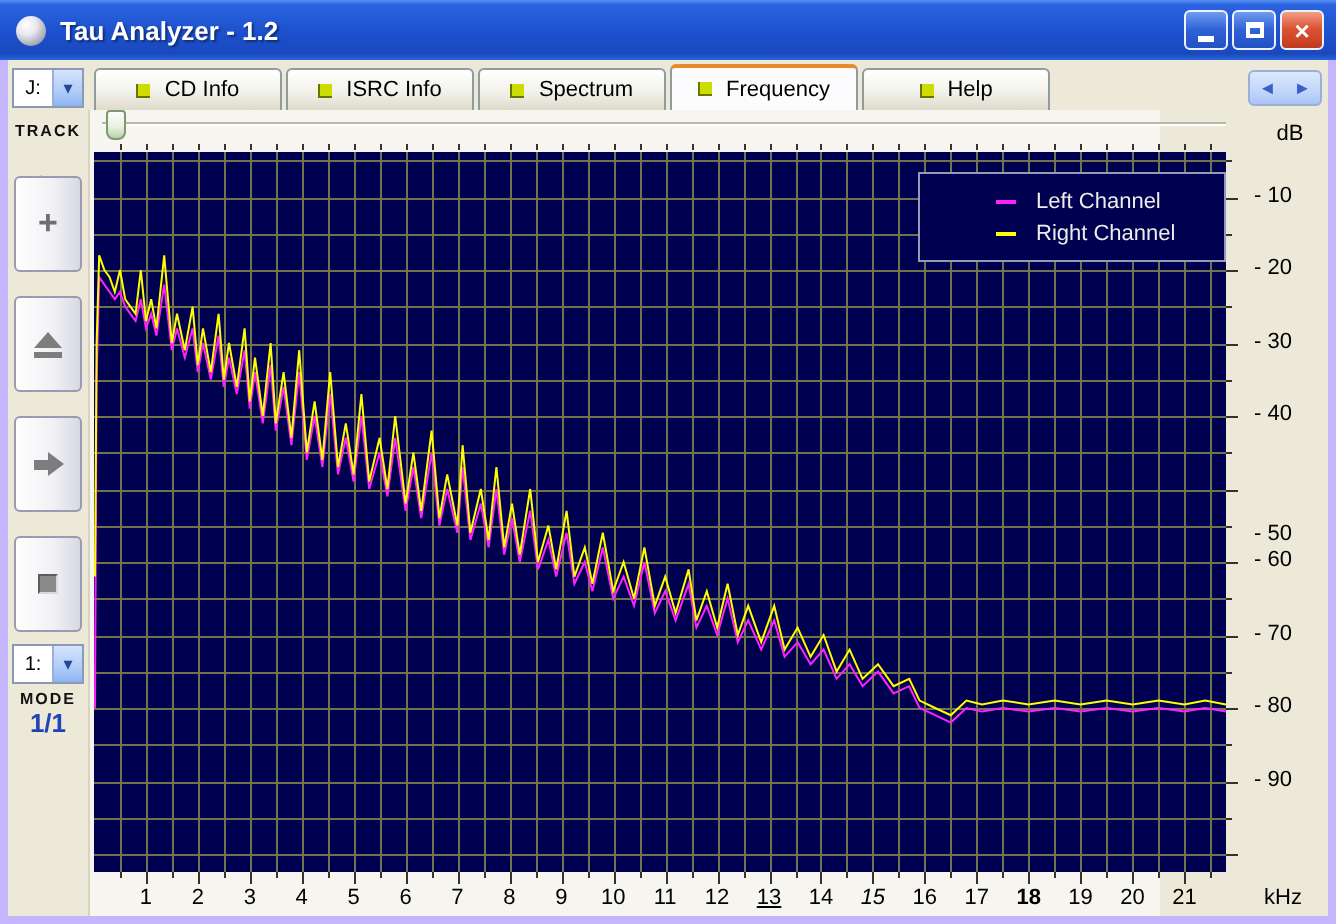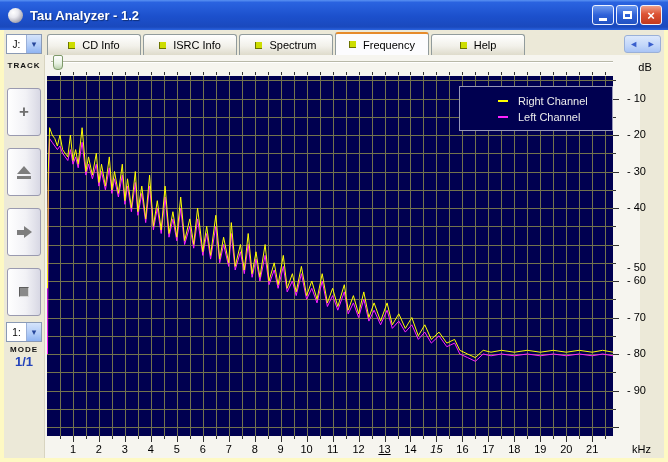--- a/index.html
+++ b/index.html
@@ -1,19 +1,19 @@
 <!DOCTYPE html>
 <html><head>
 <meta charset="utf-8">
 <style>
   * { margin:0; padding:0; box-sizing:border-box; }
   html,body { width:668px; height:462px; font-family:"Liberation Sans", sans-serif; }
   .window {
     position:relative; width:668px; height:462px;
-    background:#fef9c3; overflow:hidden;
+    background:#c4b5fd; overflow:hidden;
   }
   
   .titlebar {
     position:absolute; left:0; top:0; width:668px; height:30px;
     background:linear-gradient(180deg,#5a92f2 0%,#2a63e0 8%,#1c50cc 55%,#1a49bd 90%,#2a63e0 100%);
     display:flex; align-items:center; padding:0 6px;
   }
   .app-icon {
     width:15px; height:15px; border-radius:50%;
     background:radial-gradient(circle at 35% 30%, #ffffff 0%, #e8e8ee 35%, #9a9aa8 80%, #777786 100%);
@@ -84,21 +84,21 @@
   .glyph-plus { font-size:17px; font-weight:bold; color:#6f6f6f; }
   .glyph-stop { width:10px; height:10px; background:#8a8a8a; border-top:1px solid #5c5c5c; border-left:1px solid #5c5c5c; border-bottom:1px solid #d8d8d8; border-right:1px solid #d8d8d8; }
   .eject-wrap { display:flex; flex-direction:column; align-items:center; gap:2px; }
   .eject-tri { width:0; height:0; border-left:7px solid transparent; border-right:7px solid transparent; border-bottom:8px solid #7d7d7d; }
   .eject-bar { width:14px; height:3px; background:#7d7d7d; }
   .arrow-wrap { display:flex; align-items:center; }
   .arrow-shaft { width:7px; height:5px; background:#7d7d7d; }
   .arrow-head { width:0; height:0; border-top:6px solid transparent; border-bottom:6px solid transparent; border-left:8px solid #7d7d7d; }
   
   .plot-panel {
-    position:absolute; left:40px; top:25px; width:596px; height:403px;
+    position:absolute; left:40px; top:25px; width:536px; height:403px;
     background:#f6f5ef; border-left:1px solid #d8d4c0;
   }
   .slider-track { position:absolute; left:6px; top:6px; width:562px; height:2px; background:#b8b8a8; border-bottom:1px solid #fff; }
   .slider-thumb {
     position:absolute; left:8px; top:0px; width:10px; height:15px;
     background:linear-gradient(180deg,#fdfdfd 0%,#e9f2e4 55%,#bcd2ae 100%);
     border:1px solid #7e9a6a; border-radius:2px 2px 4px 4px;
   }
   #plot-svg { position:absolute; left:2px; top:13px; }
   .y-unit { position:absolute; left:584px; top:6px; width:32px; font-size:11px; color:#000; text-align:center; }
@@ -388,43 +388,43 @@
           <span class="axis-xlabel" style="left: 198.706px;">8</span>
           <span class="axis-xlabel" style="left: 224.67px;">9</span>
           <span class="axis-xlabel" style="left: 250.633px;">10</span>
           <span class="axis-xlabel" style="left: 276.596px;">11</span>
           <span class="axis-xlabel" style="left: 302.56px;">12</span>
           <span class="axis-xlabel" style="left: 328.523px; text-decoration: underline;">13</span>
           <span class="axis-xlabel" style="left: 354.486px;">14</span>
           <span class="axis-xlabel" style="left: 380.45px; font-style: italic;">15</span>
           <span class="axis-xlabel" style="left: 406.413px;">16</span>
           <span class="axis-xlabel" style="left: 432.376px;">17</span>
-          <span class="axis-xlabel" style="left: 458.339px;">18</span>
+          <span class="axis-xlabel" style="left: 458.339px; font-weight: bold;">18</span>
           <span class="axis-xlabel" style="left: 484.303px;">19</span>
           <span class="axis-xlabel" style="left: 510.266px;">20</span>
           <span class="axis-xlabel" style="left: 536.229px;">21</span>
         </div>
       <div id="y-labels">
           <span class="axis-ylabel" style="top: 36.5px;">- 10</span>
           <span class="axis-ylabel" style="top: 73px;">- 20</span>
           <span class="axis-ylabel" style="top: 109.5px;">- 30</span>
           <span class="axis-ylabel" style="top: 146px;">- 40</span>
           <span class="axis-ylabel" style="top: 182.5px; margin-top: 23px;">- 50</span>
           <span class="axis-ylabel" style="top: 219px;">- 60</span>
           <span class="axis-ylabel" style="top: 255.5px;">- 70</span>
           <span class="axis-ylabel" style="top: 292px;">- 80</span>
           <span class="axis-ylabel" style="top: 328.5px;">- 90</span>
         </div>
 
       <div class="legend">
         <div class="legend-row">
+          <span class="legend-dash" style="background: rgb(255, 34, 255);"></span>
+          <span class="legend-label">Left Channel</span>
+        </div>
+        <div class="legend-row">
           <span class="legend-dash" style="background: rgb(255, 255, 0);"></span>
           <span class="legend-label">Right Channel</span>
         </div>
-        <div class="legend-row">
-          <span class="legend-dash" style="background: rgb(255, 34, 255);"></span>
-          <span class="legend-label">Left Channel</span>
-        </div>
       </div>
     </div>
 
   </div>
 </div>
 
 </body></html>

